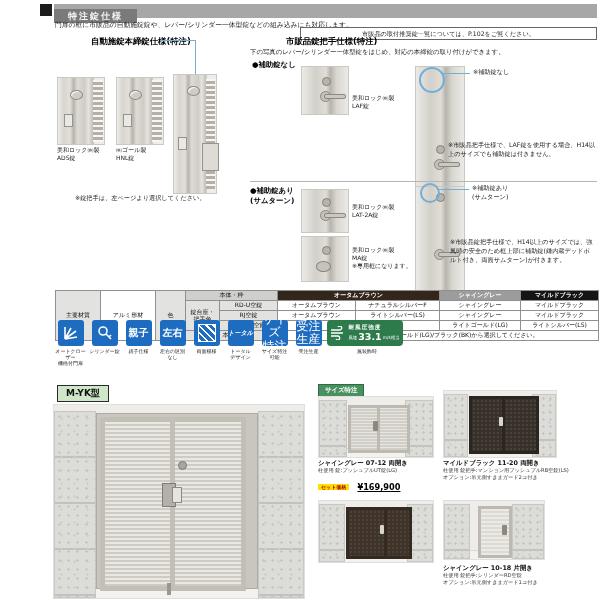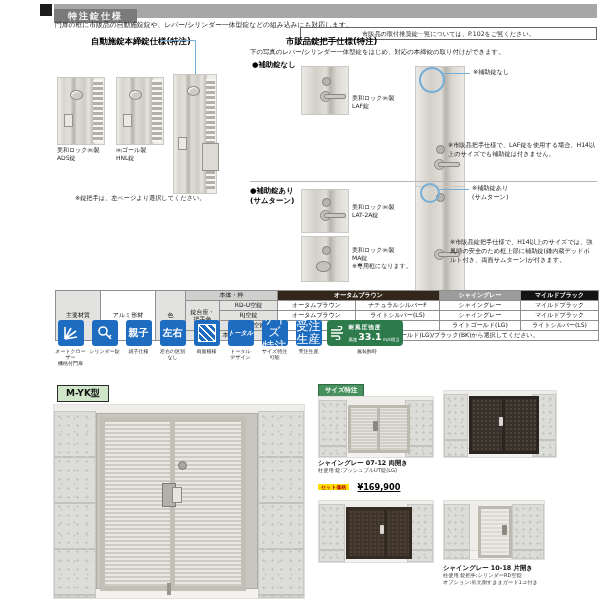--- a/index.html
+++ b/index.html
@@ -57,21 +57,21 @@
   .fbox.big{font-size:10px;font-weight:bold;letter-spacing:0;}
   .fbox.two{font-size:12px;font-weight:normal;line-height:1.1;white-space:pre-line;}
   .fbox.total{font-size:6.2px;font-weight:bold;font-style:italic;}
   .flabel{margin-top:2px;font-size:5px;line-height:1.2;color:#222;white-space:pre-line;}
   .hatch{width:16px;height:16px;border:1.5px solid #fff;
         background:repeating-linear-gradient(45deg,#fff 0 2px,transparent 2px 5px);}
   #windbox{width:76px;height:26px;background:#2d7a4b;border-radius:4px;color:#fff;
         display:flex;align-items:center;justify-content:center;gap:3px;}
   #windbox .wt{text-align:left;}
   #windbox .wt .t1{font-size:5.6px;font-weight:bold;letter-spacing:1px;}
-  #windbox .wt .t2{font-size:4.4px;display:flex;align-items:flex-end;gap:1px;}
+  #windbox .wt .t2{font-size:4.4px;display:flex;align-items:center;gap:1px;}
   #windbox .wt .t2 b{font-size:9.5px;line-height:1;}
   
   #mykbadge{left:57px;top:385px;padding:1px 8px;background:#cfe6c8;border:1px solid #2a2a2a;
         font-size:9px;font-weight:bold;}
   .photo{background:#eeedea;border:1px solid #e0dfdb;}
   .pillar{position:absolute;background-color:#dcdcd8;
         background-image:radial-gradient(#c6c6c1 1px,transparent 1.3px),
           radial-gradient(#cfcfca 1px,transparent 1.3px),
           repeating-linear-gradient(180deg,transparent 0 44px,#c1c1bd 44px 46px);
         background-size:9px 9px,13px 13px,100% 100%;border:1px solid #c7c7c3;}
@@ -338,20 +338,25 @@
     <div class="handle-dk" style="left:55px;top:26px;"></div>
   </div>
   <div class="abs scap" style="left:318px;top:459px;width:120px;">
     <div class="l1">シャイングレー 07-12 両開き</div>
     <div class="l2">柱使用 錠:プッシュプルUT錠(LG)</div>
     <div style="margin-top:1px;">
       <span class="pricebadge">セット価格</span>
       <span class="price">¥169,900</span>
     </div>
   </div>
+  <div class="abs scap" style="left:443px;top:459px;width:155px;">
+    <div class="l1">マイルドブラック 11-20 両開き</div>
+    <div class="l2">柱使用 錠把手:マンション用プッシュプルRB空錠(LS)</div>
+    <div class="l2">オプション:吊元側すきまガード2コ付き</div>
+  </div>
 
   <div class="abs photo" style="left:318px;top:500px;width:114px;height:61px;">
     <div class="ground" style="height:8px;"></div>
     <div class="pillar" style="left:0;top:3px;width:24px;bottom:0;background-size:7px 7px,11px 11px,100% 100%;"></div>
     <div class="pillar" style="right:0;top:3px;width:24px;bottom:0;background-size:7px 7px,11px 11px,100% 100%;"></div>
     <div class="dleaf br" style="left:27px;top:6px;width:36px;height:46px;"></div>
     <div class="dleaf br" style="left:65px;top:6px;width:22px;height:46px;"></div>
     <div class="handle-dk" style="left:61px;top:24px;"></div>
   </div>
   <div class="abs photo" style="left:443px;top:500px;width:100px;height:58px;">

